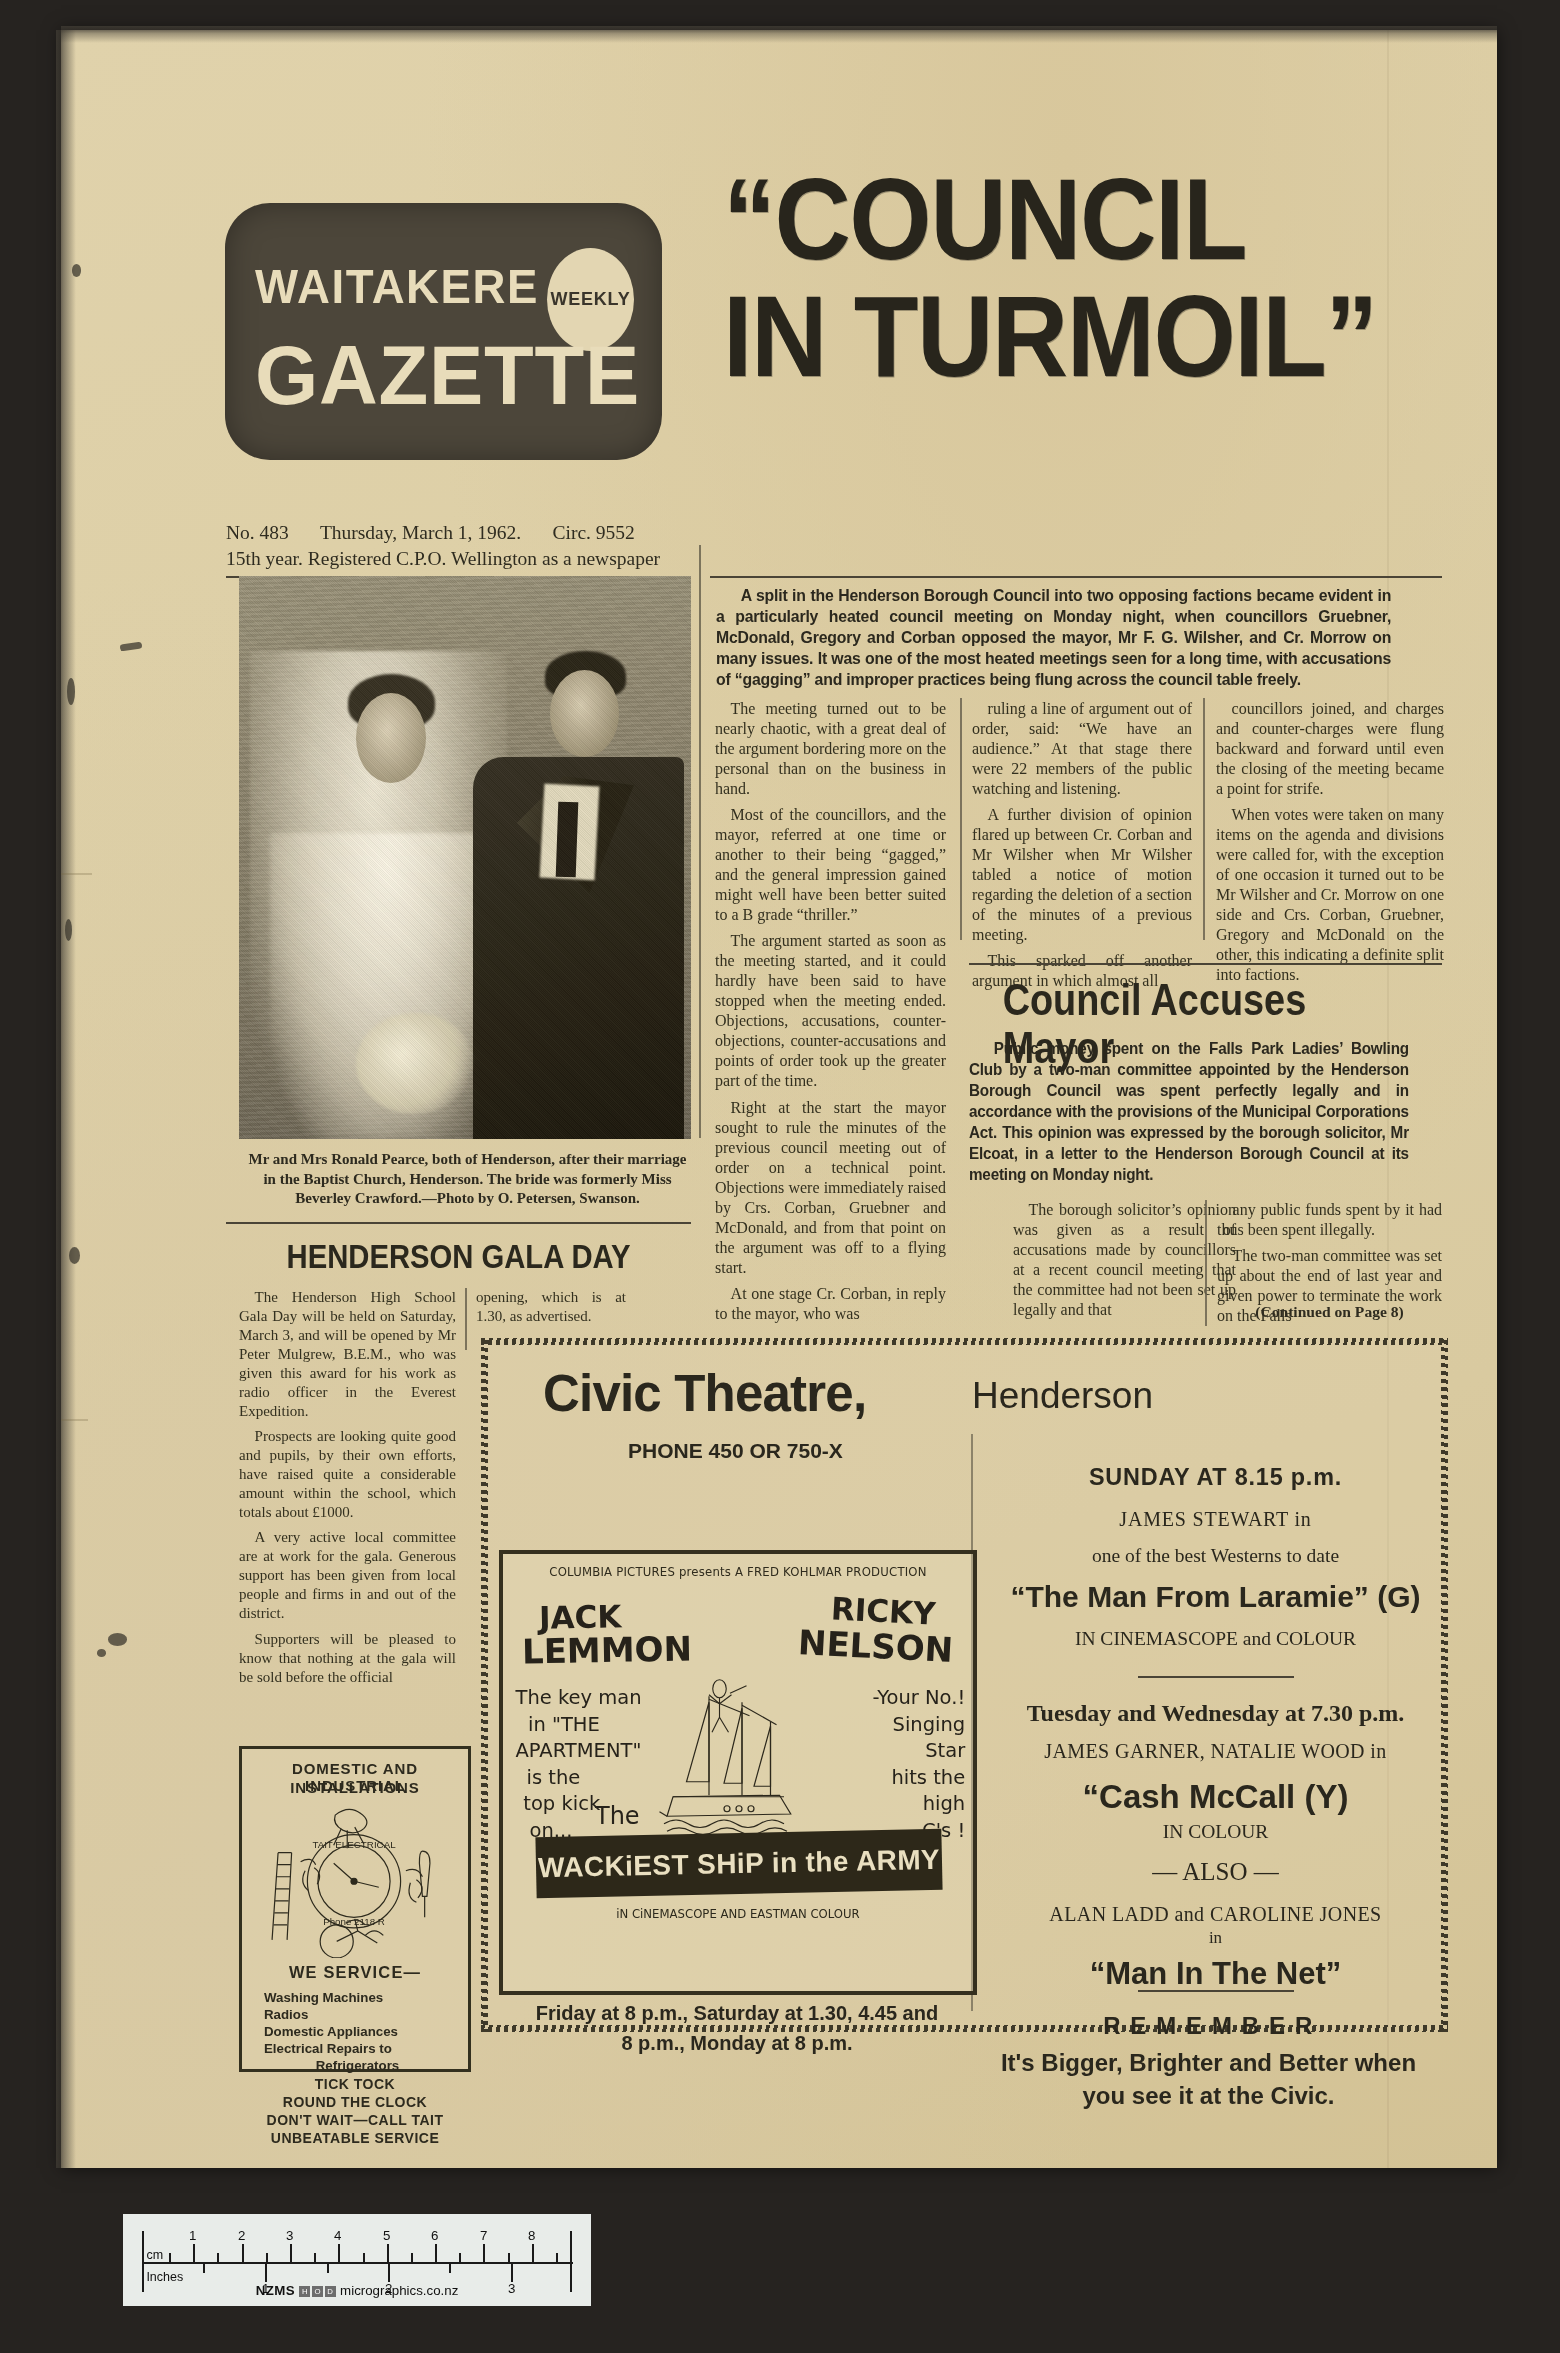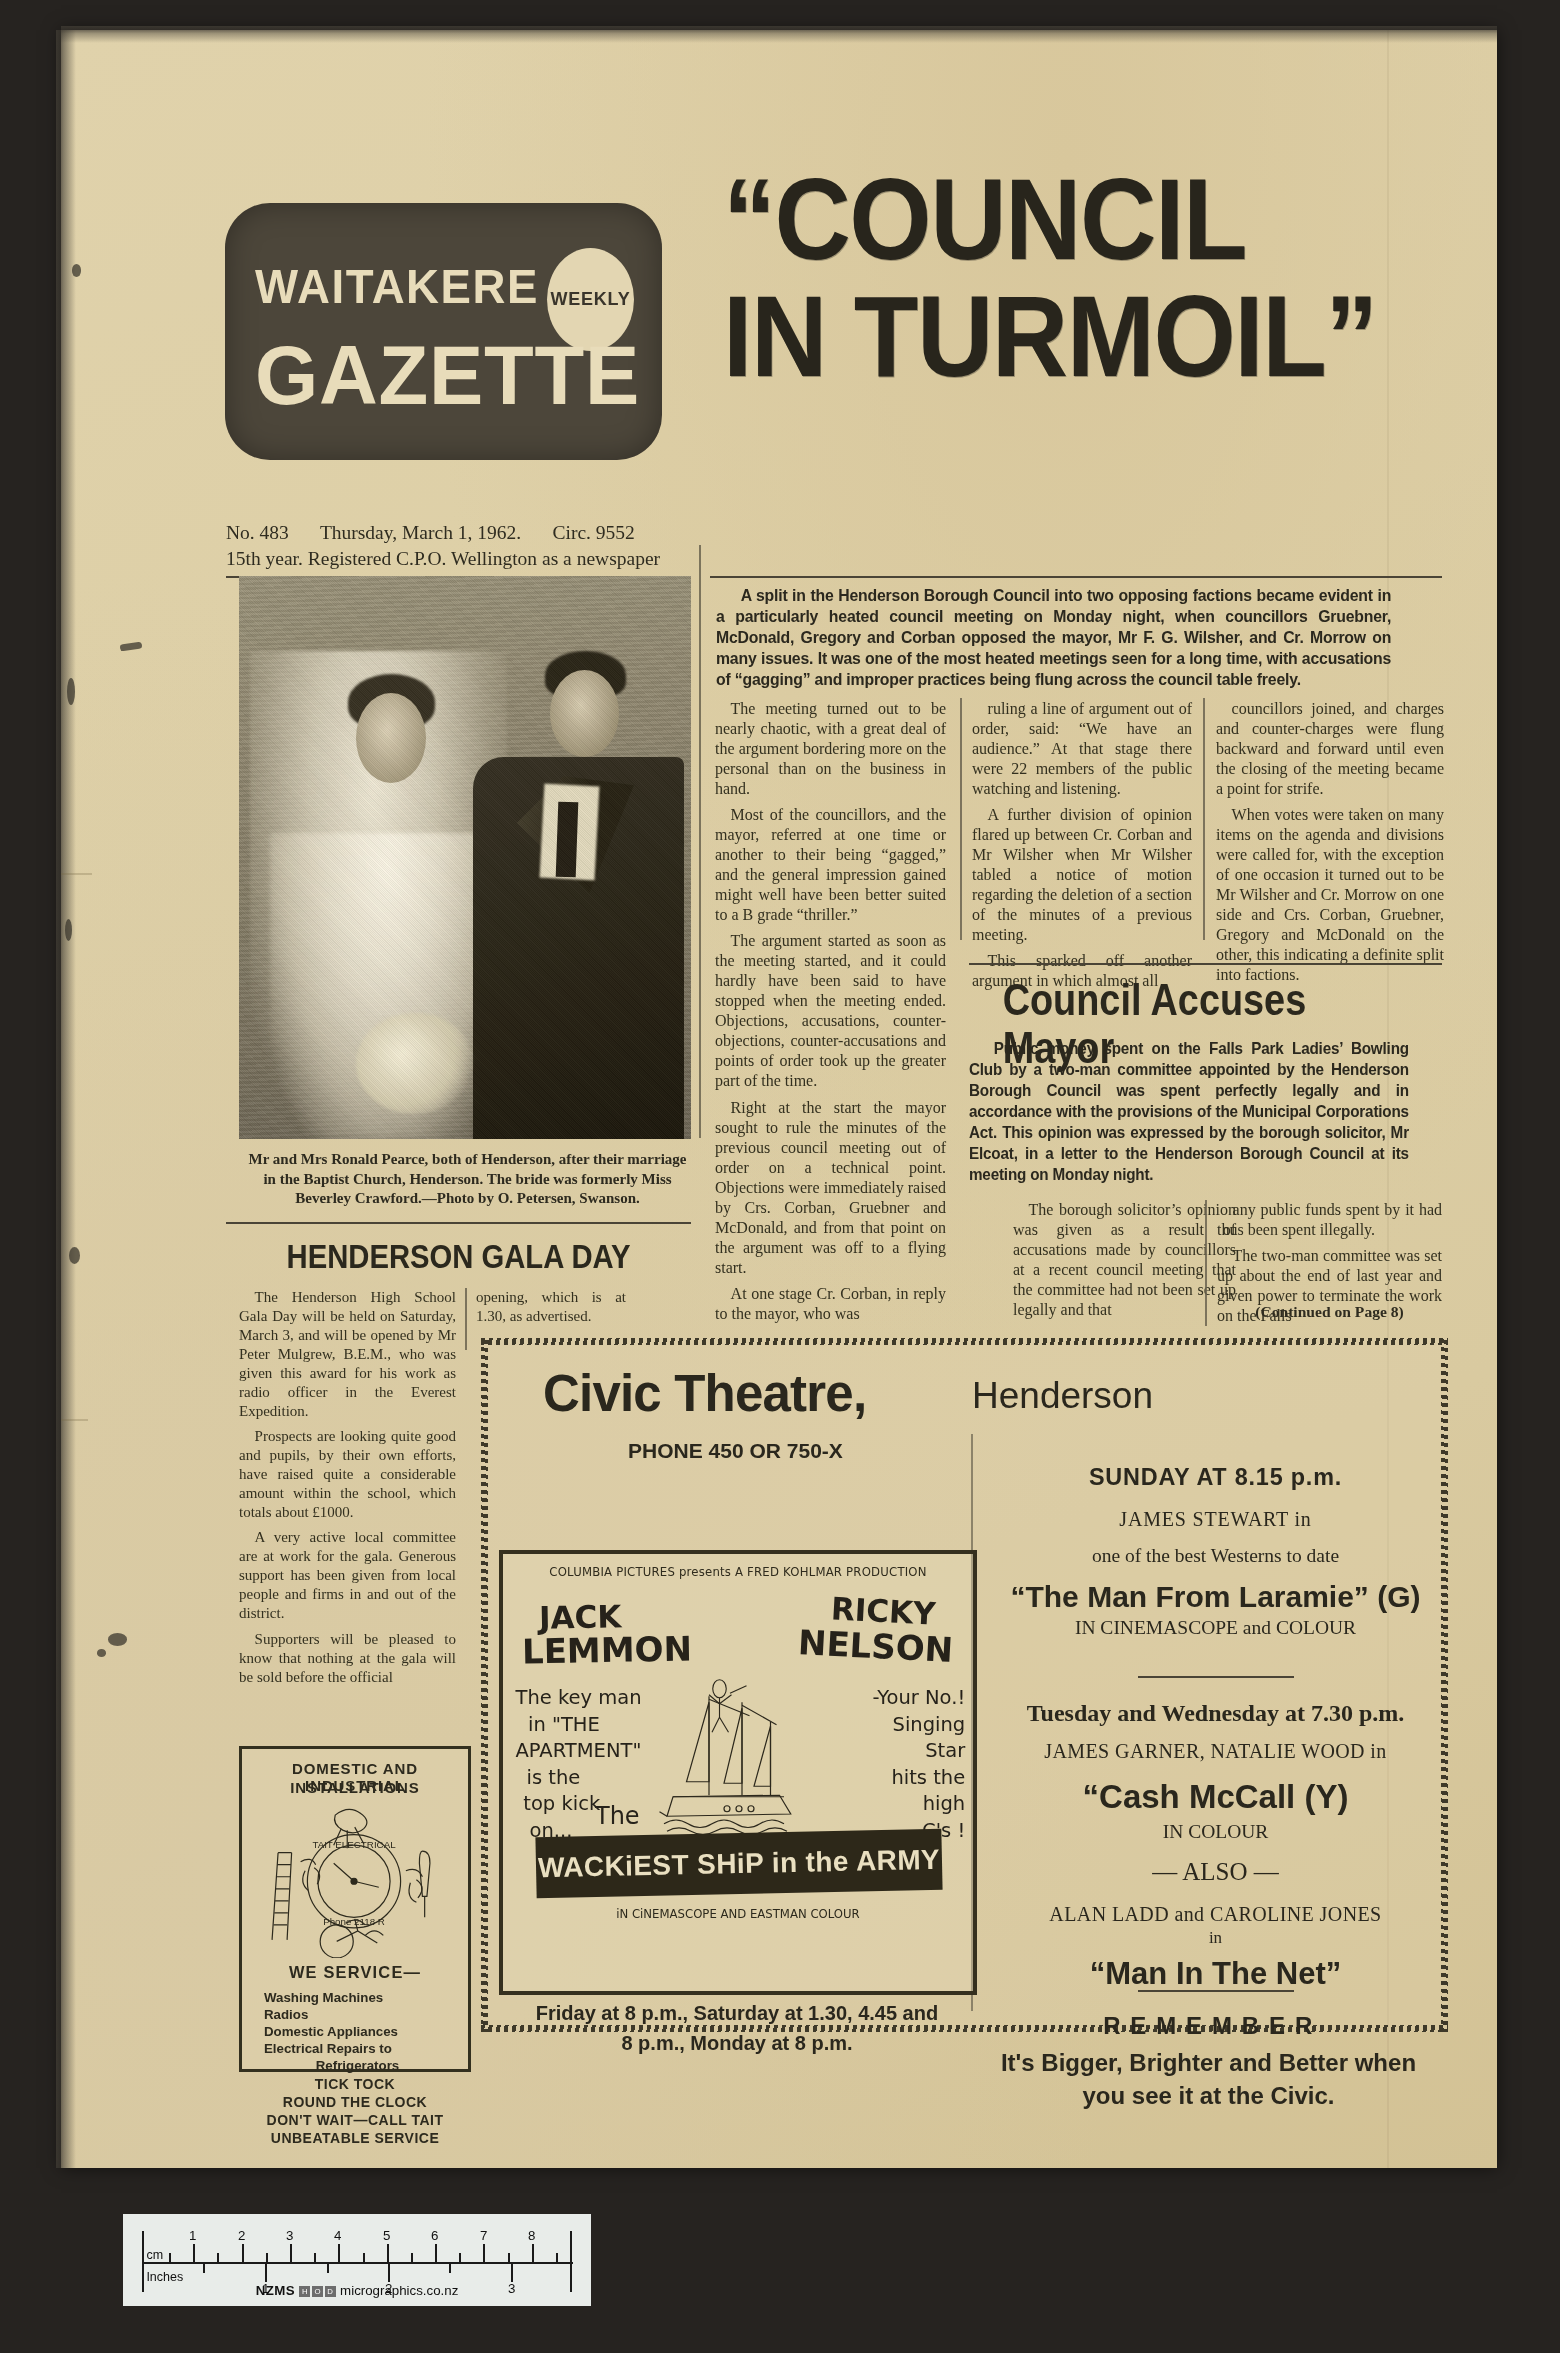--- a/index.html
+++ b/index.html
@@ -380,21 +380,21 @@
                 font-family:'Liberation Sans',sans-serif;font-weight:bold;font-size:20px;line-height:30px;color:#2a271d;">
       <div>Friday at 8 p.m., Saturday at 1.30, 4.45 and</div>
       <div>8 p.m., Monday at 8 p.m.</div>
     </div>
 
     <div style="position:absolute;left:925px;top:1434px;width:459px;text-align:center;color:#2a271d;">
       <div style="font-family:'Liberation Sans',sans-serif;font-weight:bold;font-size:23.4px;letter-spacing:0.8px;">SUNDAY AT 8.15 p.m.</div>
       <div style="font-family:'Liberation Serif',serif;font-size:20px;margin-top:17px;letter-spacing:0.8px;">JAMES STEWART in</div>
       <div style="font-family:'Liberation Serif',serif;font-size:19.5px;margin-top:14px;">one of the best Westerns to date</div>
       <div style="font-family:'Liberation Sans',sans-serif;font-weight:bold;font-size:30px;margin-top:12.5px;">“The Man From Laramie” (G)</div>
-      <div style="font-family:'Liberation Serif',serif;font-size:19.5px;margin-top:3px;">IN CINEMASCOPE and COLOUR</div>
+      <div style="font-family:'Liberation Serif',serif;font-size:19.5px;margin-top:14px;">IN CINEMASCOPE and COLOUR</div>
     </div>
 
     <div class="rule" style="left:1077px;top:1646px;width:156px;height:1.6px;"></div>
 
     <div style="position:absolute;left:925px;top:1670px;width:459px;text-align:center;color:#2a271d;">
       <div style="font-family:Liberation Serif, serif;font-weight:bold;font-size:24px;">Tuesday and Wednesday at 7.30 p.m.</div>
       <div style="font-family:'Liberation Serif',serif;font-size:20px;margin-top:12.5px;letter-spacing:0.4px;">JAMES GARNER, NATALIE WOOD in</div>
       <div style="font-family:'Liberation Sans',sans-serif;font-weight:bold;font-size:33px;margin-top:15.6px;">“Cash McCall (Y)</div>
       <div style="font-family:'Liberation Serif',serif;font-size:19.5px;margin-top:4.7px;">IN COLOUR</div>
       <div style="font-family:'Liberation Serif',serif;font-size:25px;margin-top:15.6px;">— ALSO —</div>

